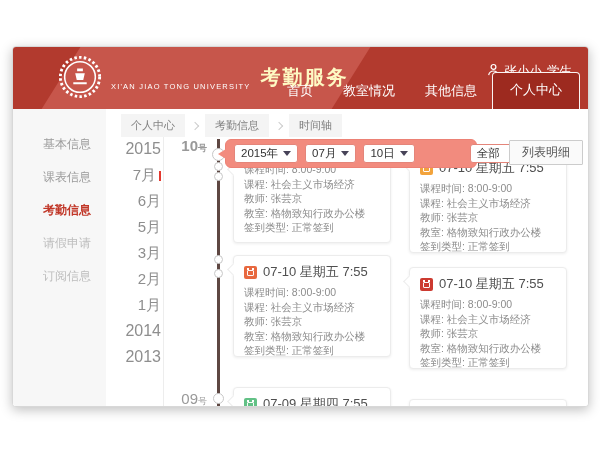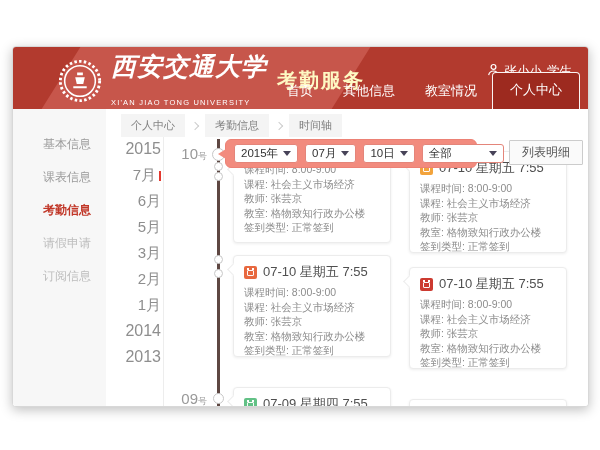--- a/index.html
+++ b/index.html
@@ -37,33 +37,33 @@
   .mcol{position:absolute;left:58px;top:27px;width:90px;text-align:right;}
   .m-item{color:#8e8e8e;cursor:pointer;white-space:nowrap;}
   .m-item.year{font-size:16px;line-height:26px;}
   .m-item.month{font-size:15px;line-height:26px;position:relative;}
   .m-item.current::after{content:"";display:inline-block;width:2px;height:10px;background:#e3382e;
     margin-left:3px;vertical-align:-1px;}
   .tline{position:absolute;left:204px;top:30px;bottom:0;width:3px;background:#5e4742;}
   .dot{position:absolute;background:#fff;border:1.5px solid #c7c7c7;border-radius:50%;z-index:3;}
   .day{position:absolute;left:146px;width:48px;text-align:right;font-size:15px;color:#999;z-index:2;}
   .day .sfx{font-size:9px;}
-  .day-0{top:36px;} .day-1{top:281px;}
+  .day-0{top:28px;font-weight:bold;} .day-1{top:281px;}
   
   .fbar{position:absolute;left:212px;top:30px;width:252px;height:29px;background:#f28b7e;
     border:1px solid #ec8175;border-radius:6px;display:flex;align-items:center;gap:7px;
     padding:0 8px;z-index:6;}
   .fbar::before{content:"";position:absolute;left:-8px;top:9px;width:0;height:0;
     border-top:5px solid transparent;border-bottom:5px solid transparent;border-right:8px solid #f28b7e;}
   .dd{background:#fff;border:1px solid #e4857a;border-radius:3px;height:19px;display:flex;
     align-items:center;justify-content:space-between;padding:0 6px;font-size:11.5px;color:#333;
     cursor:pointer;white-space:nowrap;flex:0 0 auto;}
   .dd .caret{width:0;height:0;border-left:4px solid transparent;border-right:4px solid transparent;
     border-top:5px solid #474358;margin-left:5px;}
-  .dd:nth-child(4){width:82px;}
+  .dd:nth-child(4){width:74px;margin-left:48px;}
   .btn-detail{position:absolute;left:496px;top:31px;height:25px;padding:0 12px;background:#fafafa;
     border:1px solid #ccc;border-radius:1px;font-size:12px;color:#555;cursor:pointer;z-index:6;
     white-space:nowrap;display:flex;align-items:center;}
   
   .card{position:absolute;width:158px;background:#fff;border:1px solid #ececec;border-radius:4px;
     box-shadow:0 1px 3px rgba(0,0,0,.07);padding:6px 10px 8px;z-index:1;}
   .card .ptr{position:absolute;left:-5px;top:9px;width:9px;height:9px;background:#fff;
     border-left:1px solid #ececec;border-bottom:1px solid #ececec;transform:rotate(45deg);}
   .chead{display:flex;align-items:center;gap:6px;margin:1px 0 4px;}
   .cicon{width:13px;height:13px;border-radius:2px;flex:0 0 auto;position:relative;}
@@ -87,37 +87,36 @@
 
   <div class="hdr">
     <div class="band"></div>
     <div class="logo-wrap">
       <svg class="emblem" viewBox="0 0 48 48">
         <circle cx="24" cy="24" r="20.5" fill="none" stroke="#fff" stroke-width="3" stroke-dasharray="2.6 2.4"></circle>
         <circle cx="24" cy="24" r="16" fill="none" stroke="#fff" stroke-width="1.6"></circle>
         <path d="M21 15h6v3h-6z M19 20h10l-1.6 7h-6.8z M17 29.5h14v2H17z" fill="#fff"></path>
       </svg>
       <div style="margin-left:8px;">
-        <div class="logo-cn">西安交通大学</div>
         <div class="logo-en">XI'AN JIAO TONG UNIVERSITY</div>
       </div>
       <div class="app-title">考勤服务</div>
     </div>
     <div class="user">
       <svg width="13" height="13" viewBox="0 0 14 14">
         <circle cx="7" cy="4.2" r="2.6" fill="none" stroke="#fff" stroke-width="1.3"></circle>
         <path d="M1.8 13c.6-3 2.6-4.4 5.2-4.4s4.6 1.4 5.2 4.4" fill="none" stroke="#fff" stroke-width="1.3"></path>
       </svg>
       <span>张小小</span>
       <span>学生</span>
     </div>
     <div class="nav" id="nav">
         <div class="nav-item">首页</div>
+        <div class="nav-item">教室情况</div>
         <div class="nav-item">其他信息</div>
-        <div class="nav-item">教室情况</div>
         <div class="nav-item active">个人中心</div>
       </div>
   </div>
 
   <div class="content">
     <div class="side" id="sidebar">
         <div class="side-item">基本信息</div>
         <div class="side-item">课表信息</div>
         <div class="side-item active">考勤信息</div>
         <div class="side-item muted">请假申请</div>

